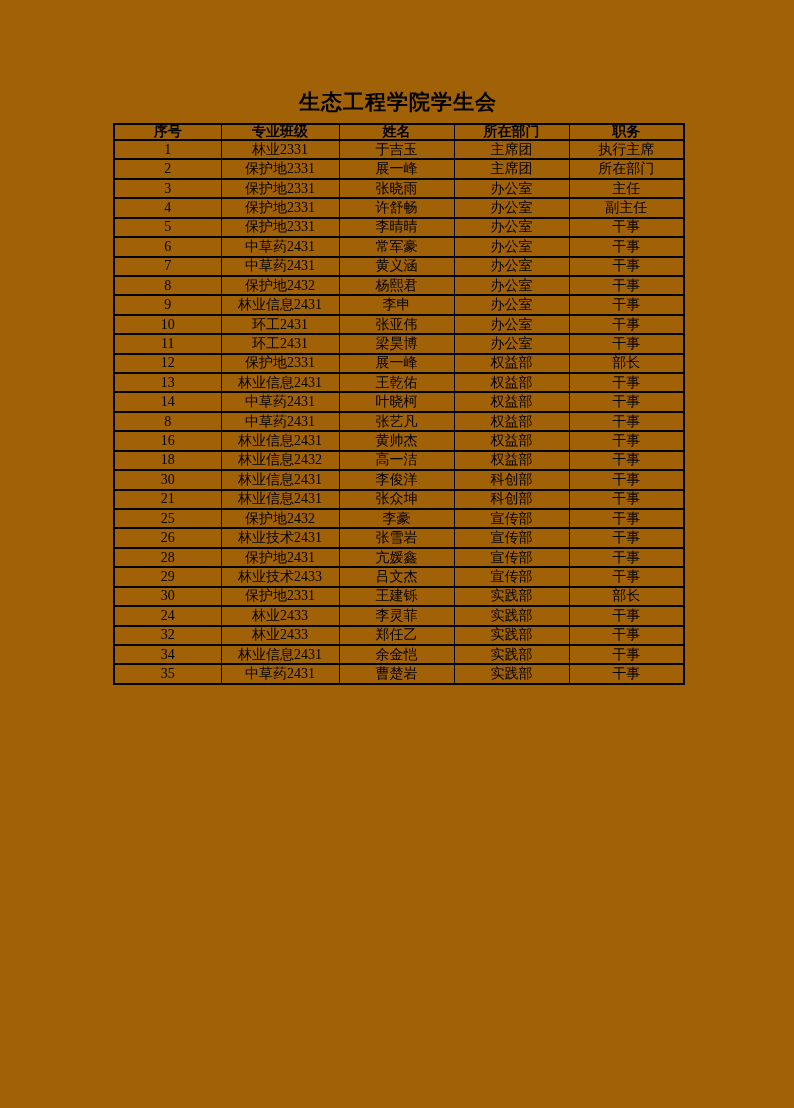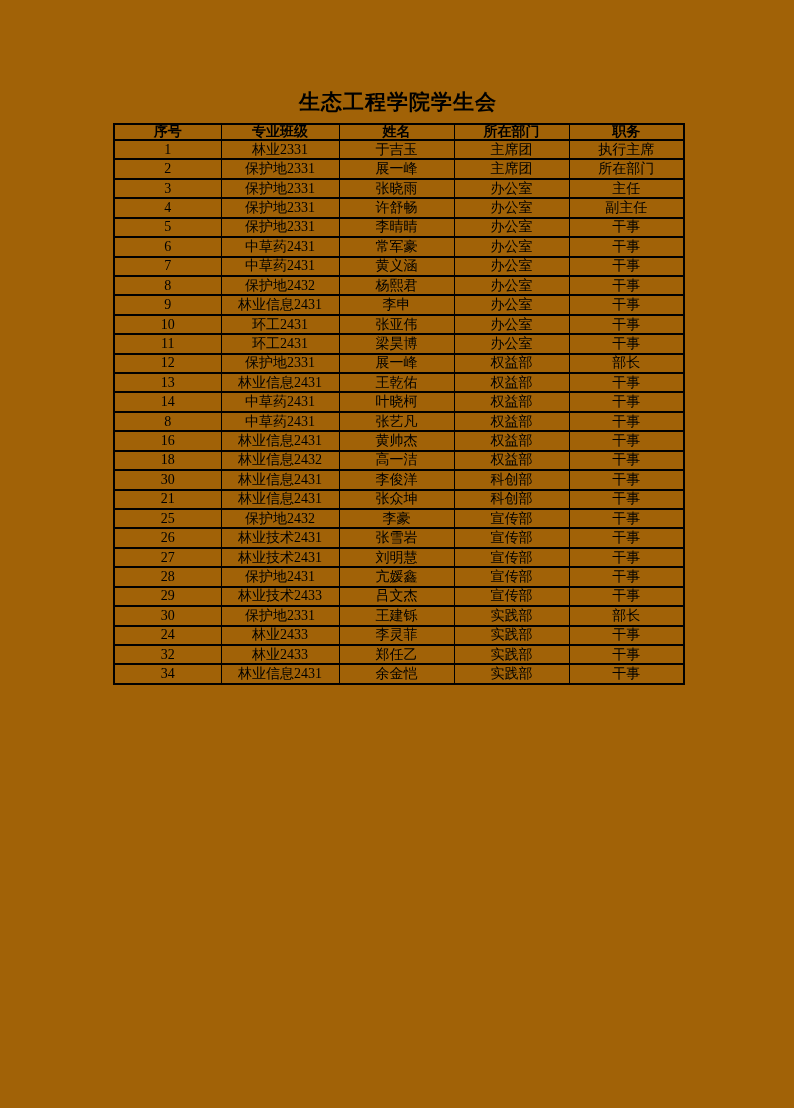--- a/index.html
+++ b/index.html
@@ -227,27 +227,20 @@
           <td>干事</td>
         </tr>
         <tr>
           <td>26</td>
           <td>林业技术2431</td>
           <td>张雪岩</td>
           <td>宣传部</td>
           <td>干事</td>
         </tr>
         <tr>
-          <td>27</td>
-          <td>林业技术2431</td>
-          <td>刘明慧</td>
-          <td>宣传部</td>
-          <td>干事</td>
-        </tr>
-        <tr>
           <td>28</td>
           <td>保护地2431</td>
           <td>亢媛鑫</td>
           <td>宣传部</td>
           <td>干事</td>
         </tr>
         <tr>
           <td>29</td>
           <td>林业技术2433</td>
           <td>吕文杰</td>
@@ -275,16 +268,23 @@
           <td>实践部</td>
           <td>干事</td>
         </tr>
         <tr>
           <td>34</td>
           <td>林业信息2431</td>
           <td>余金恺</td>
           <td>实践部</td>
           <td>干事</td>
         </tr>
+        <tr>
+          <td>35</td>
+          <td>中草药2431</td>
+          <td>曹楚岩</td>
+          <td>实践部</td>
+          <td>干事</td>
+        </tr>
       </tbody>
   </table>
 
 </div>
 
 </body></html>

